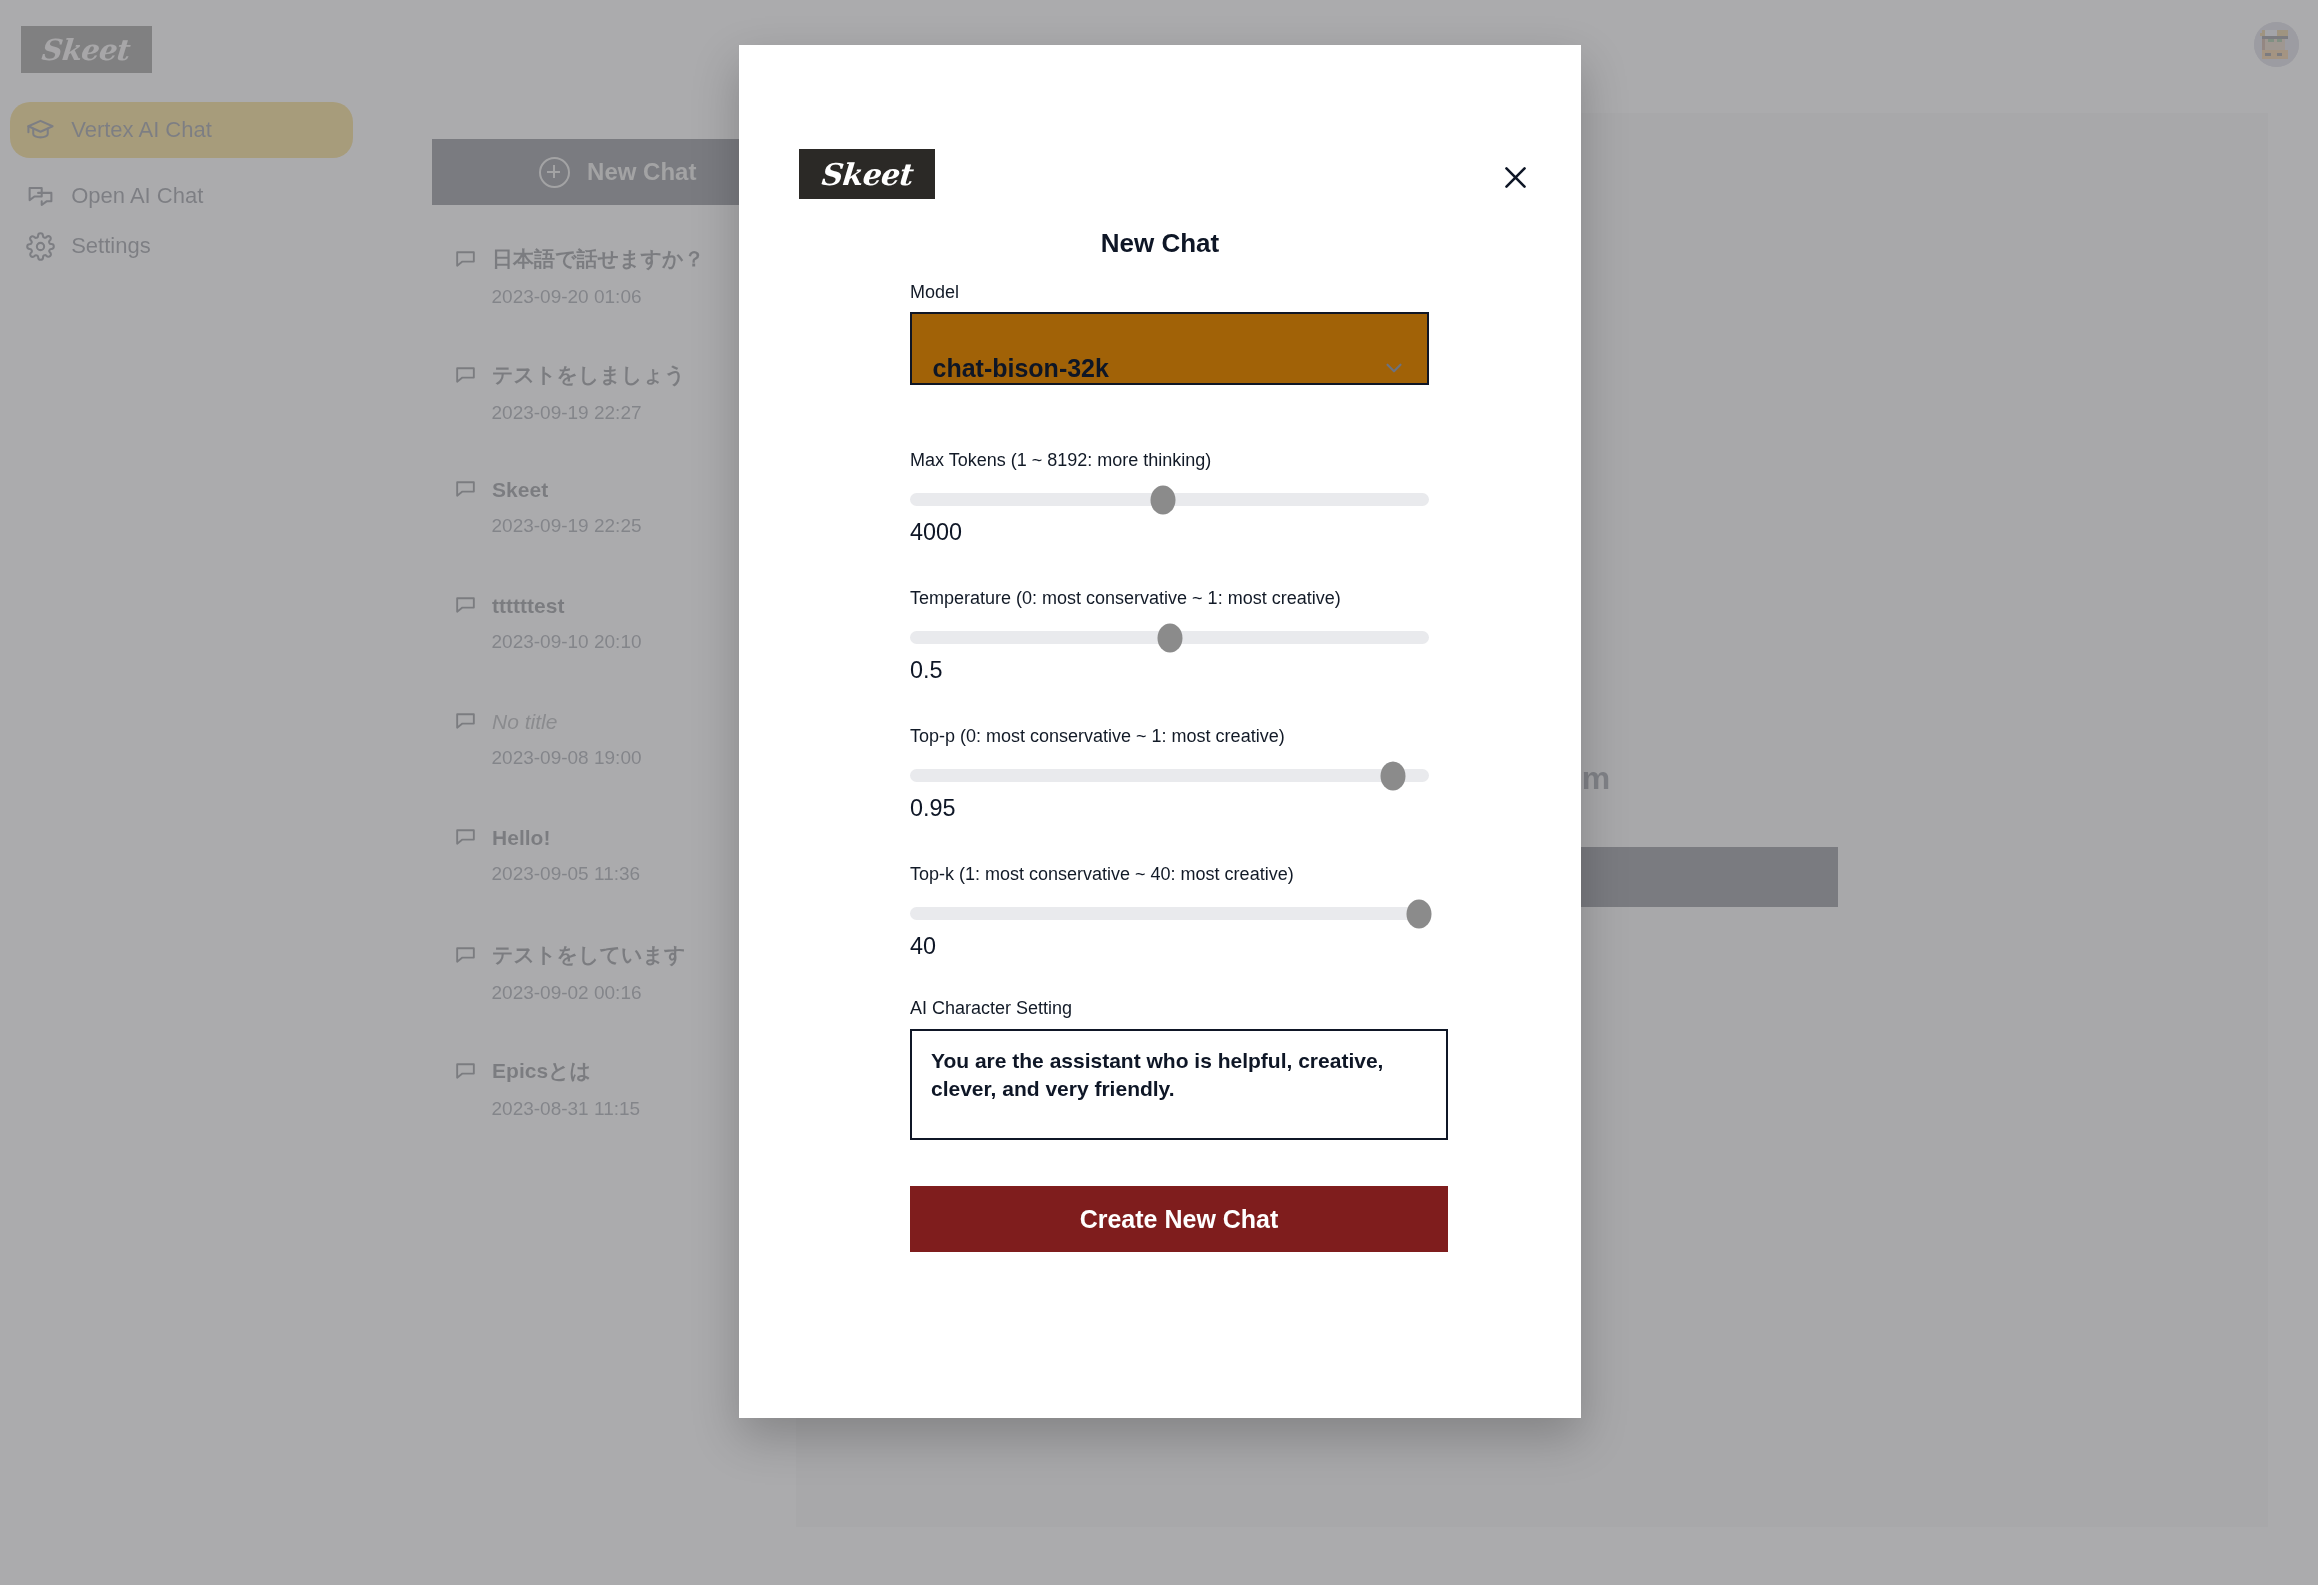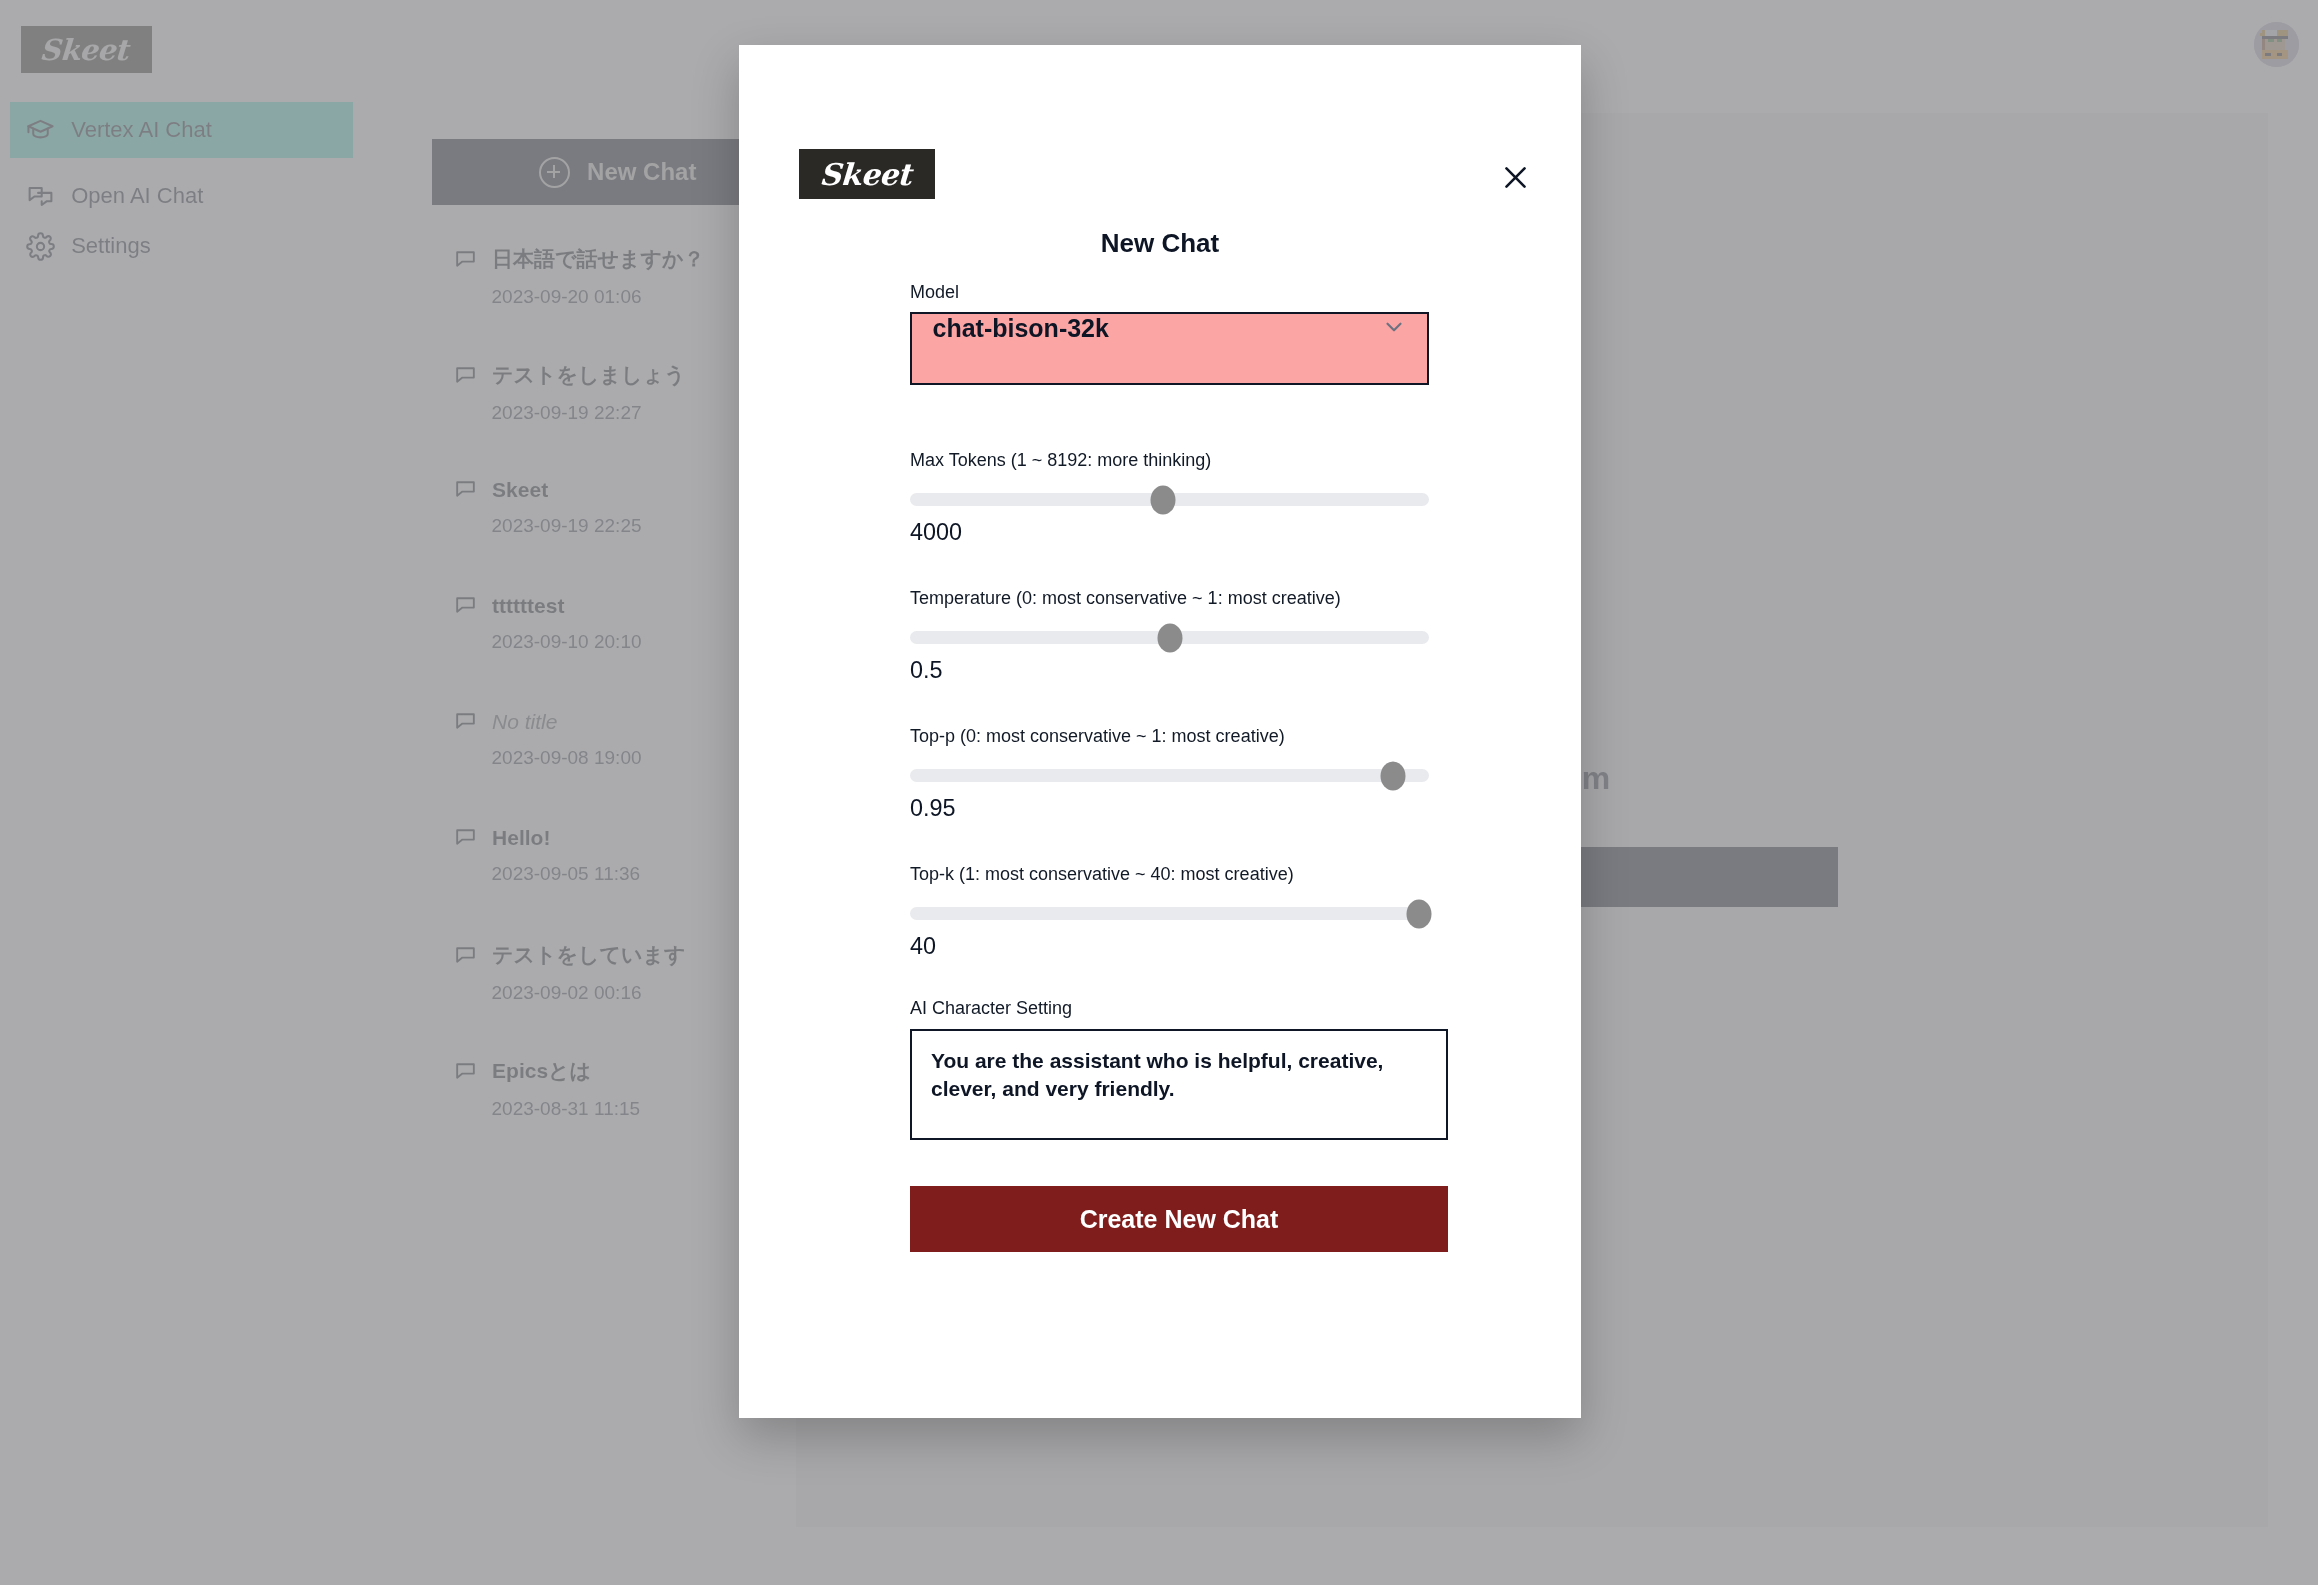--- a/index.html
+++ b/index.html
@@ -53,21 +53,21 @@
     position: absolute;
     left: 10.2px;
     width: 343px;
     height: 56px;
     display: flex;
     align-items: center;
     padding-left: 16px;
     gap: 16px;
     cursor: pointer;
   }
-  .nav-item.active { background: #5eead4; }
+  .nav-item.active { background: #eab308; border-radius: 20px; }
   .nav-item .nav-label {
     font-size: 22px;
     color: #1b2230;
     font-weight: 400;
   }
   .nav-icon { width: 29px; height: 29px; flex: 0 0 29px; display:block; }
 
   
   #chat-list-col {
     position: absolute;
@@ -231,25 +231,25 @@
     color: #121a27;
     font-weight: 500;
   }
 
   
   #model-select-wrap {
     margin-top: 8.8px;
     height: 73px;
     border: 2.9px solid #0f1626;
     display: flex;
-    align-items: flex-start;
+    align-items: flex-end;
     padding: 0 20.5px;
     justify-content: space-between;
     cursor: pointer;
-    background: #fca5a5;
+    background: #a16207;
   }
   #model-select-wrap .val {
     font-size: 25px; font-weight: bold; color: #0e1626;
   }
 
   
   .slider-block { margin-top: 42px; }
   .slider-track {
     margin-top: 22px;
     position: relative;

